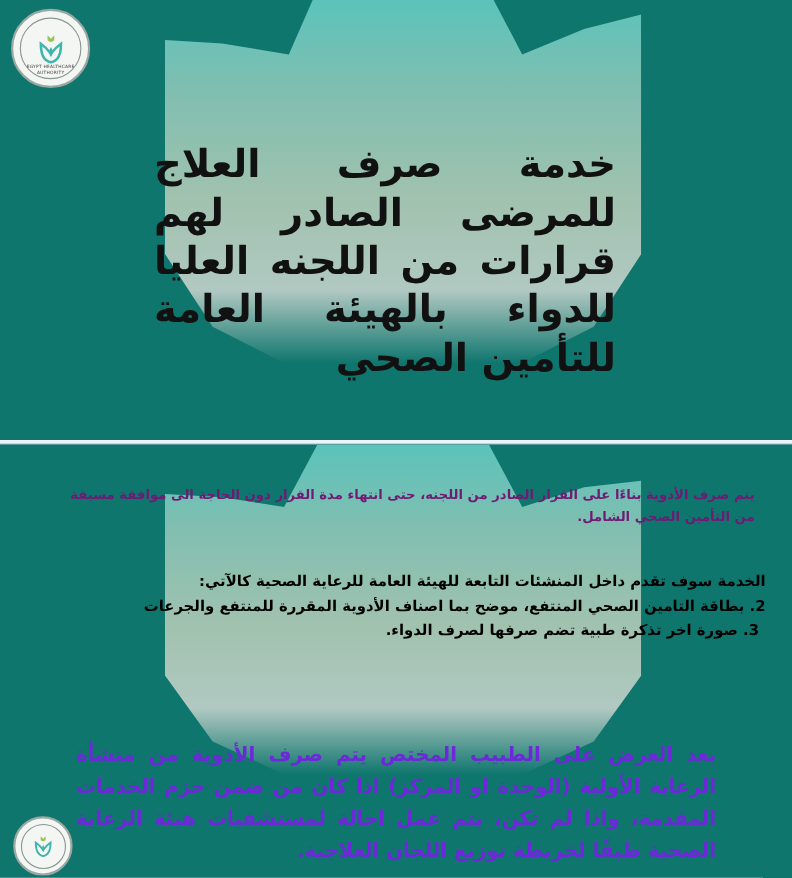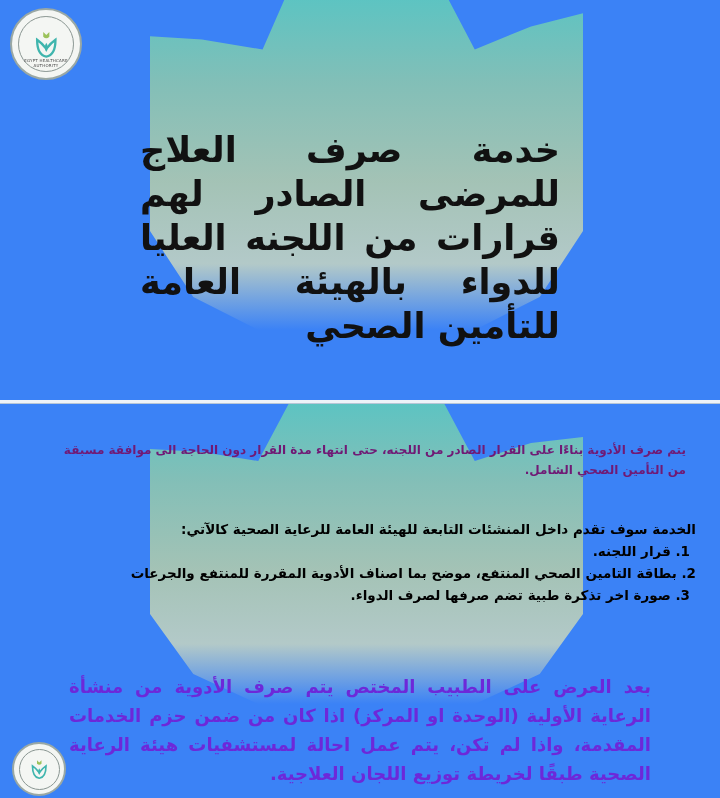--- a/index.html
+++ b/index.html
@@ -4,21 +4,21 @@
 <style>
   html, body { margin: 0; padding: 0; }
   body {
     width: 720px; height: 798px; overflow: hidden;
     background: #c4d3e2;
     font-family: "DejaVu Sans", sans-serif;
     position: relative;
   }
   .card {
     position: absolute; left: 0; width: 720px;
-    background: #3b82f6;
+    background: #0f766e;
     overflow: hidden;
   }
   #card1 { top: 0; height: 400px; }
   #card2 { top: 404px; height: 394px; }
   .divider {
     position: absolute; left: 0; top: 400px; width: 720px; height: 4px;
     background: #eef3f8;
     border-bottom: 1px solid #b7c6d6;
     box-sizing: border-box;
   }
@@ -104,21 +104,20 @@
 <div class="divider"></div>
 
 <section class="card" id="card2">
   <div class="lotus"></div>
 </section>
 
 <p class="p1">يتم صرف الأدوية بناءًا على القرار الصادر من اللجنه، حتى انتهاء مدة القرار دون الحاجة الى موافقة مسبقة من التأمين الصحي الشامل.</p>
 
 <div class="steps">
   <span class="line">الخدمة سوف تقدم داخل المنشئات التابعة للهيئة العامة للرعاية الصحية كالآتي:</span>
-  <span class="line num"><span>1.</span> <span>قرار اللجنه.</span></span>
   <span class="line"><span>2.</span> <span>بطاقة التامين الصحي المنتفع، موضح بما اصناف الأدوية المقررة للمنتفع والجرعات</span></span>
   <span class="line num"><span>3.</span> <span>صورة اخر تذكرة طبية تضم صرفها لصرف الدواء.</span></span>
 </div>
 
 <p class="p3">بعد العرض على الطبيب المختص يتم صرف الأدوية من منشأة الرعاية الأولية (الوحدة او المركز) اذا كان من ضمن حزم الخدمات المقدمة، واذا لم تكن، يتم عمل احالة لمستشفيات هيئة الرعاية الصحية طبقًا لخريطة توزيع اللجان العلاجية.</p>
 
 <div class="logo" id="logo2">
   <div class="ring"></div>
   <svg viewBox="0 0 40 40">
     <path d="M16 4 L20 8 L24 4 L24 10 Q20 14 16 10 Z" fill="#9bc25a"></path>

